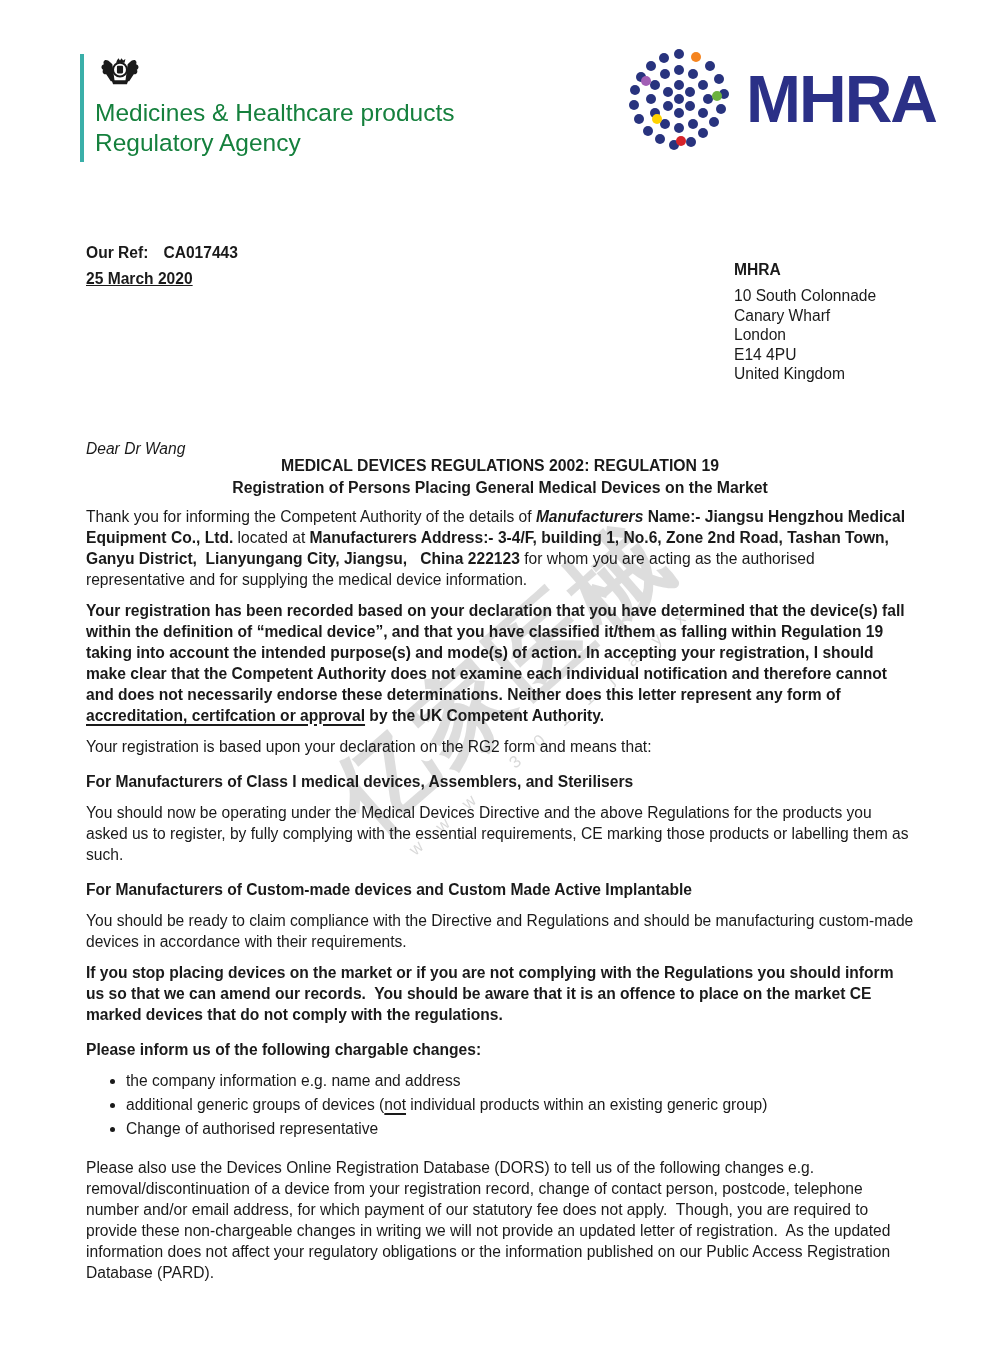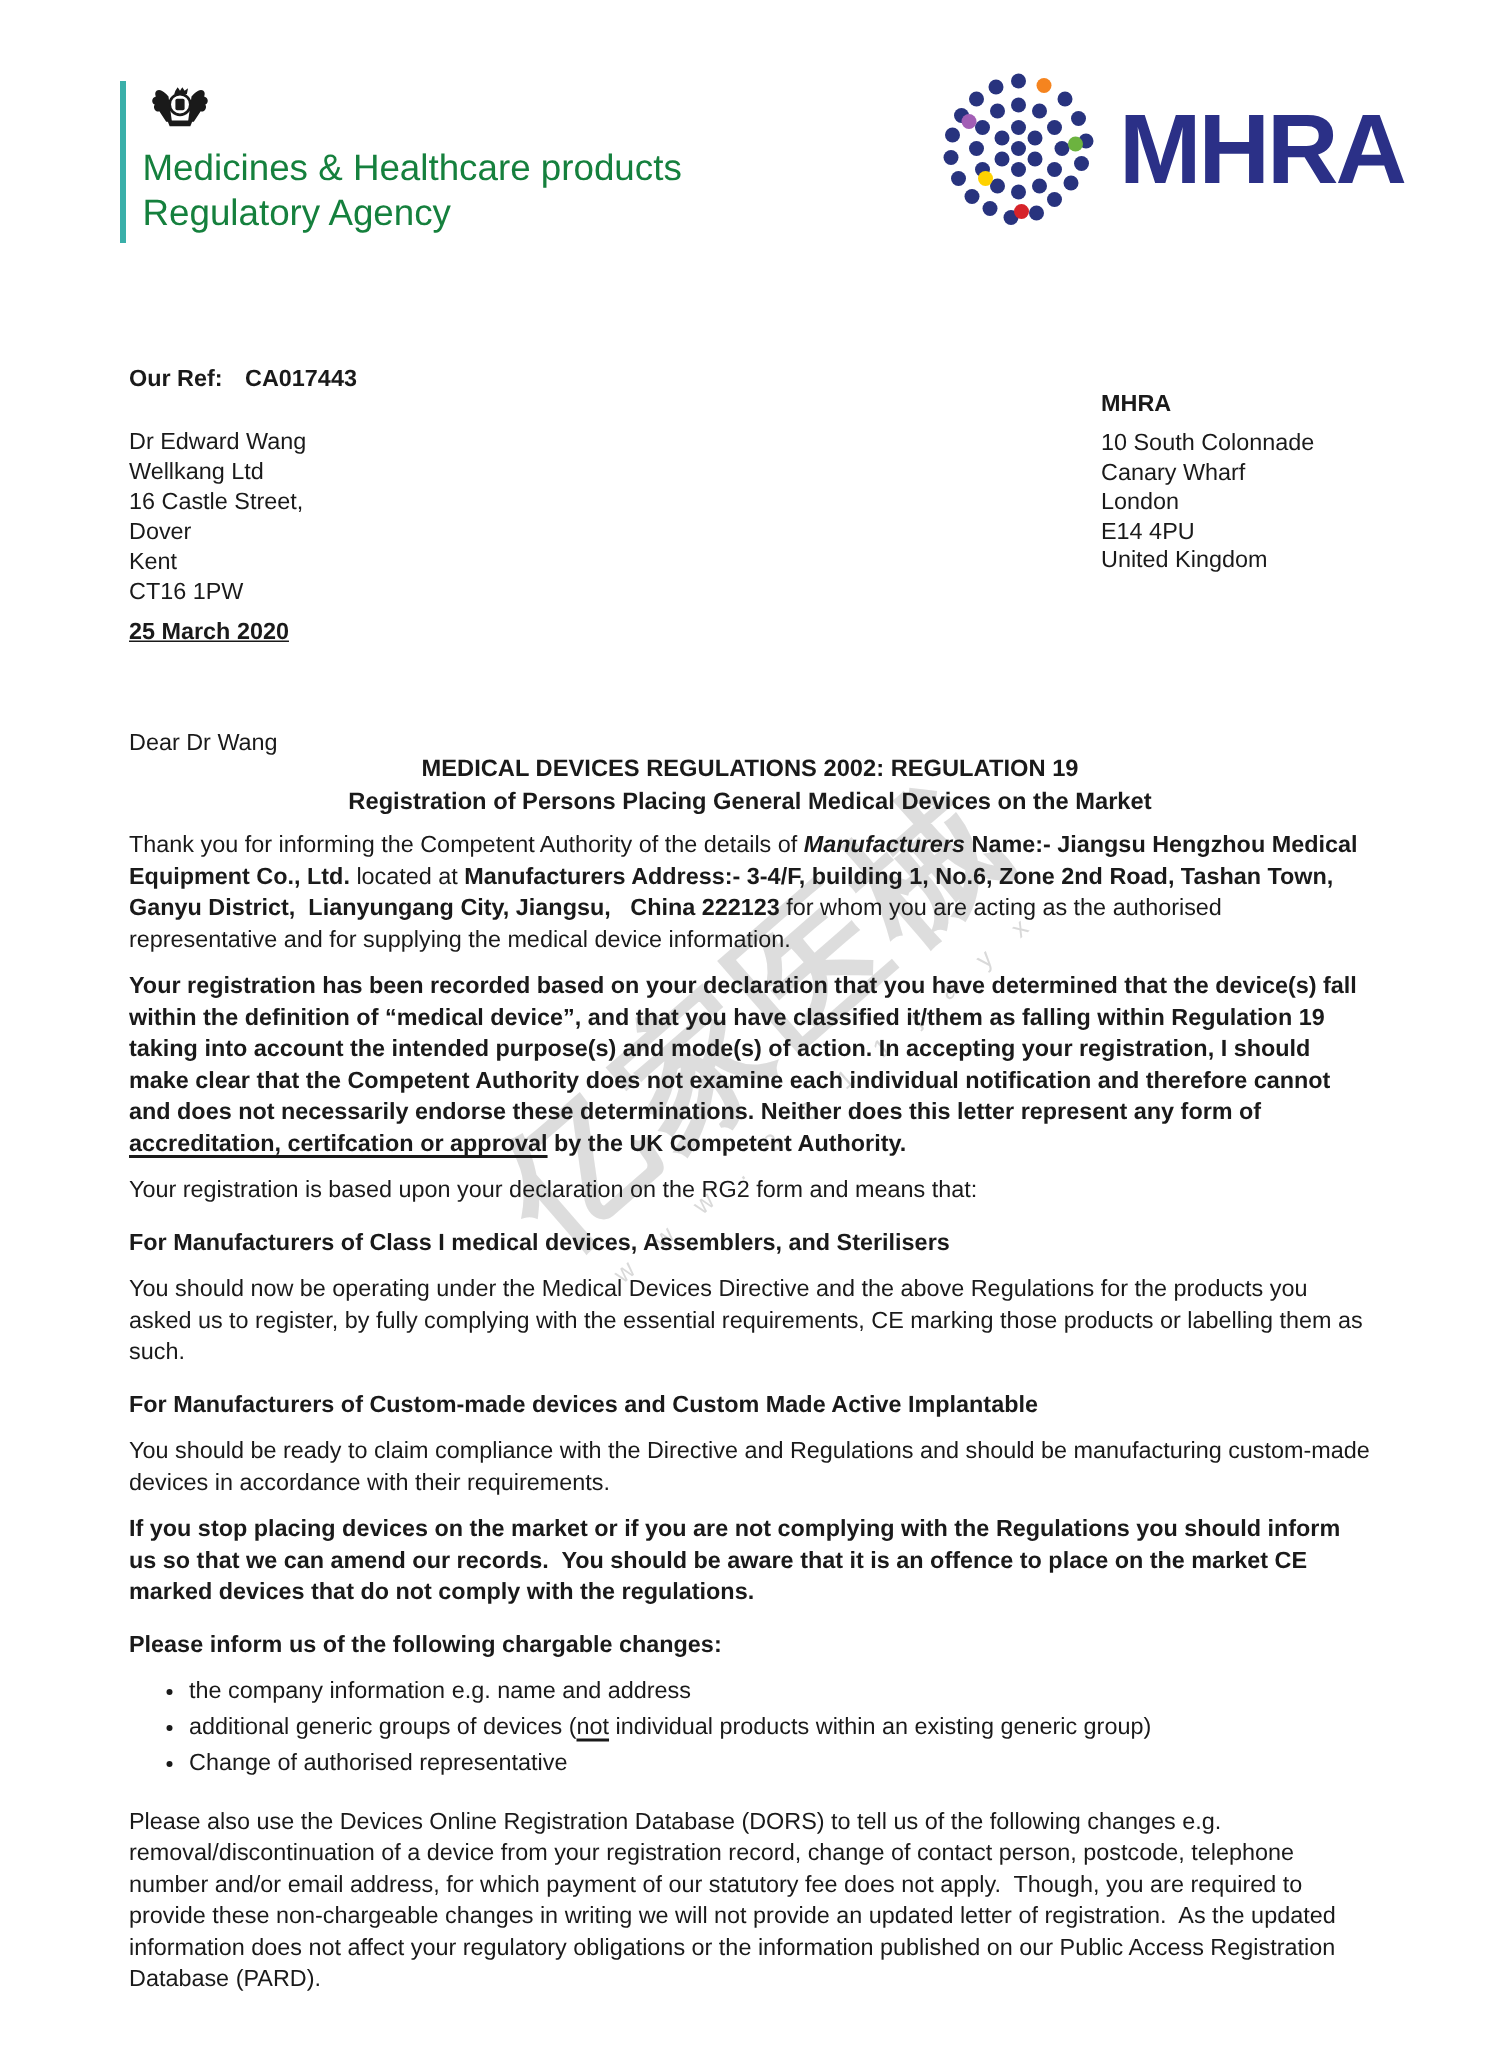--- a/index.html
+++ b/index.html
@@ -38,21 +38,21 @@
   .addresses{display:flex;justify-content:space-between;margin-top:82px;
     font-size:15.6px;}
   .ref-line{font-weight:bold;}
   .ref-value{margin-left:15px;}
   .recipient{margin-top:23px;line-height:20px;}
   .date-line{margin-top:8px;font-weight:bold;text-decoration:underline;}
   .sender{width:180px;margin-top:17px;}
   .sender-name{font-weight:bold;}
   .sender-lines{margin-top:7px;line-height:19.5px;}
   
-  .salutation{margin-top:56px;font-size:15.6px;}
+  .salutation{margin-top:56px;font-size:15.6px;font-style:italic;}
   .subject{margin-top:-3px;text-align:center;font-weight:bold;
     font-size:15.8px;line-height:22px;}
   .p{font-size:15.6px;line-height:21px;margin:10px 0 0 0;white-space:pre-wrap;}
   .p.first{margin-top:7px;}
   .p.head{margin-top:14px;font-weight:bold;}
   .b{font-weight:bold;}
   .bi{font-weight:bold;font-style:italic;margin-top:48px;}
   .u{text-decoration:underline;text-decoration-thickness:2px;text-underline-offset:3px;}
   ul.bullets{margin:9px 0 0 0;padding-left:40px;list-style:disc;}
   ul.bullets li{font-size:15.6px;line-height:24px;white-space:pre-wrap;}
@@ -134,28 +134,20 @@
       </svg>
       <div class="mhra-wordmark">MHRA</div>
     </div>
   </div>
 
   <div class="content">
 
     <div class="addresses">
       <div>
         <div class="ref-line"><span>Our Ref:</span><span class="ref-value">CA017443</span></div>
-        <div class="recipient">
-          <div>Dr Edward Wang</div>
-          <div>Wellkang Ltd</div>
-          <div>16 Castle Street,</div>
-          <div>Dover</div>
-          <div>Kent</div>
-          <div>CT16 1PW</div>
-        </div>
         <div class="date-line">25 March 2020</div>
       </div>
       <div class="sender">
         <div class="sender-name">MHRA</div>
         <div class="sender-lines">
           <div>10 South Colonnade</div>
           <div>Canary Wharf</div>
           <div>London</div>
           <div>E14 4PU</div>
           <div>United Kingdom</div>

